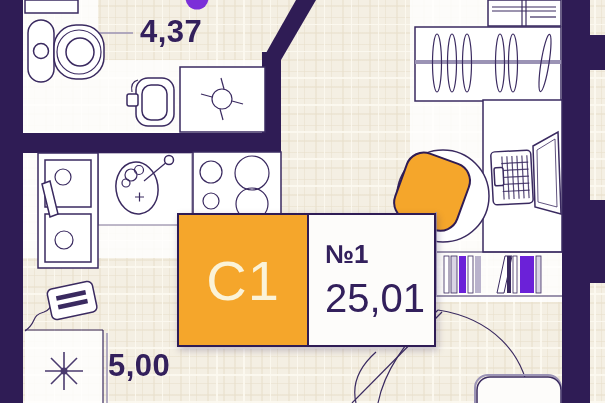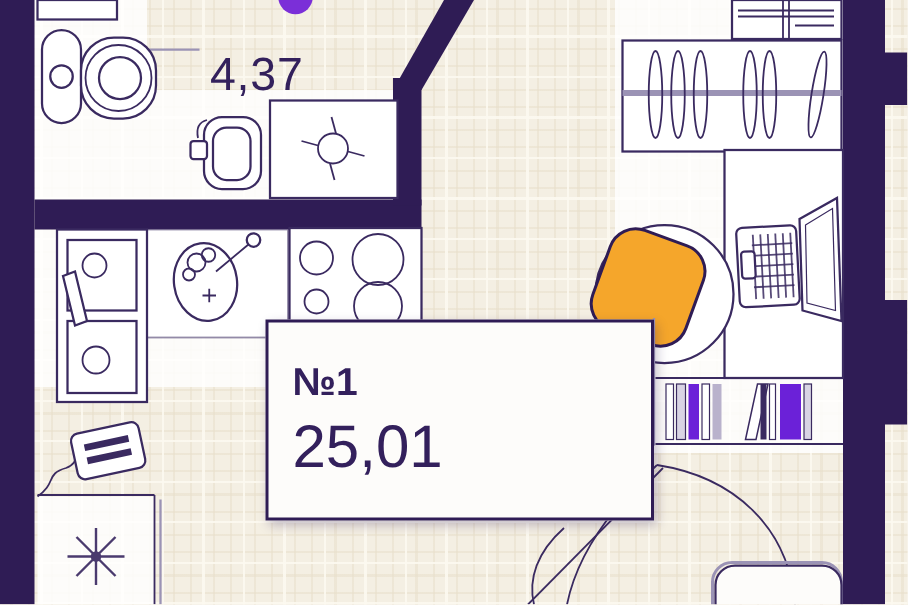--- a/index.html
+++ b/index.html
@@ -12,21 +12,21 @@
     position:relative; width:605px; height:403px; overflow:hidden;
     font-family:"Liberation Sans", sans-serif;
     background-color:var(--background);
     background-image:
       repeating-linear-gradient(0deg, rgba(252,249,240,.9) 0 1.5px, transparent 1.5px 27px),
       repeating-linear-gradient(90deg, rgba(252,249,240,.9) 0 1.5px, transparent 1.5px 27px),
       repeating-linear-gradient(0deg, transparent 0 7px, rgba(232,223,203,.55) 7px 8.5px, transparent 8.5px 18.5px, rgba(232,223,203,.55) 18.5px 20px, transparent 20px 27px),
       repeating-linear-gradient(90deg, transparent 0 7px, rgba(232,223,203,.55) 7px 8.5px, transparent 8.5px 18.5px, rgba(232,223,203,.55) 18.5px 20px, transparent 20px 27px);
   }
   .floor{position:absolute; background:rgba(255,255,255,.82);}
-  .lbl{position:absolute; color:var(--label-text); font-weight:400; letter-spacing:.5px;margin-top:18px;}
+  .lbl{position:absolute; color:var(--label-text); font-weight:700; letter-spacing:.5px;}
   .svg-layer{position:absolute; left:0; top:0;}
   
   .unit-card{
     position:absolute; left:177px; top:213px; width:259px; height:134px;
     display:flex; border:2px solid var(--wall); background:#FDFCFA;
     box-shadow:2px 3px 7px rgba(47,28,85,.28); box-sizing:border-box; cursor:pointer;
   }
   .unit-badge{
     width:128px; flex:0 0 128px; background:var(--accent-orange);
     border-right:2px solid var(--wall); display:flex; align-items:center; justify-content:center;
@@ -212,21 +212,25 @@
       <line class="ln" x1="442" y1="312" x2="352" y2="403"></line>
       <path class="ln" d="M 376 352 C 358 368, 352 386, 356 403"></path>
     </g>
     <g>
       <rect x="475" y="375" width="86" height="42" rx="13" fill="none" stroke="var(--light-line)" stroke-width="2"></rect>
       <rect x="477" y="377" width="84" height="40" rx="13" fill="#FDFCFA" stroke="var(--outline)" stroke-width="1.5"></rect>
     </g>
   </svg>
 
   <div class="lbl" style="left:140px;top:14px;font-size:31px">4,37</div>
+  <div class="lbl" style="left:108px;top:348px;font-size:31px">5,00</div>
 
   <div class="unit-card">
+    <div class="unit-badge">
+      <span>С1</span>
+    </div>
     <div class="unit-info">
       <span class="unit-number">№1</span>
       <span class="unit-area">25,01</span>
     </div>
   </div>
 
 </div>
 
 </body></html>

